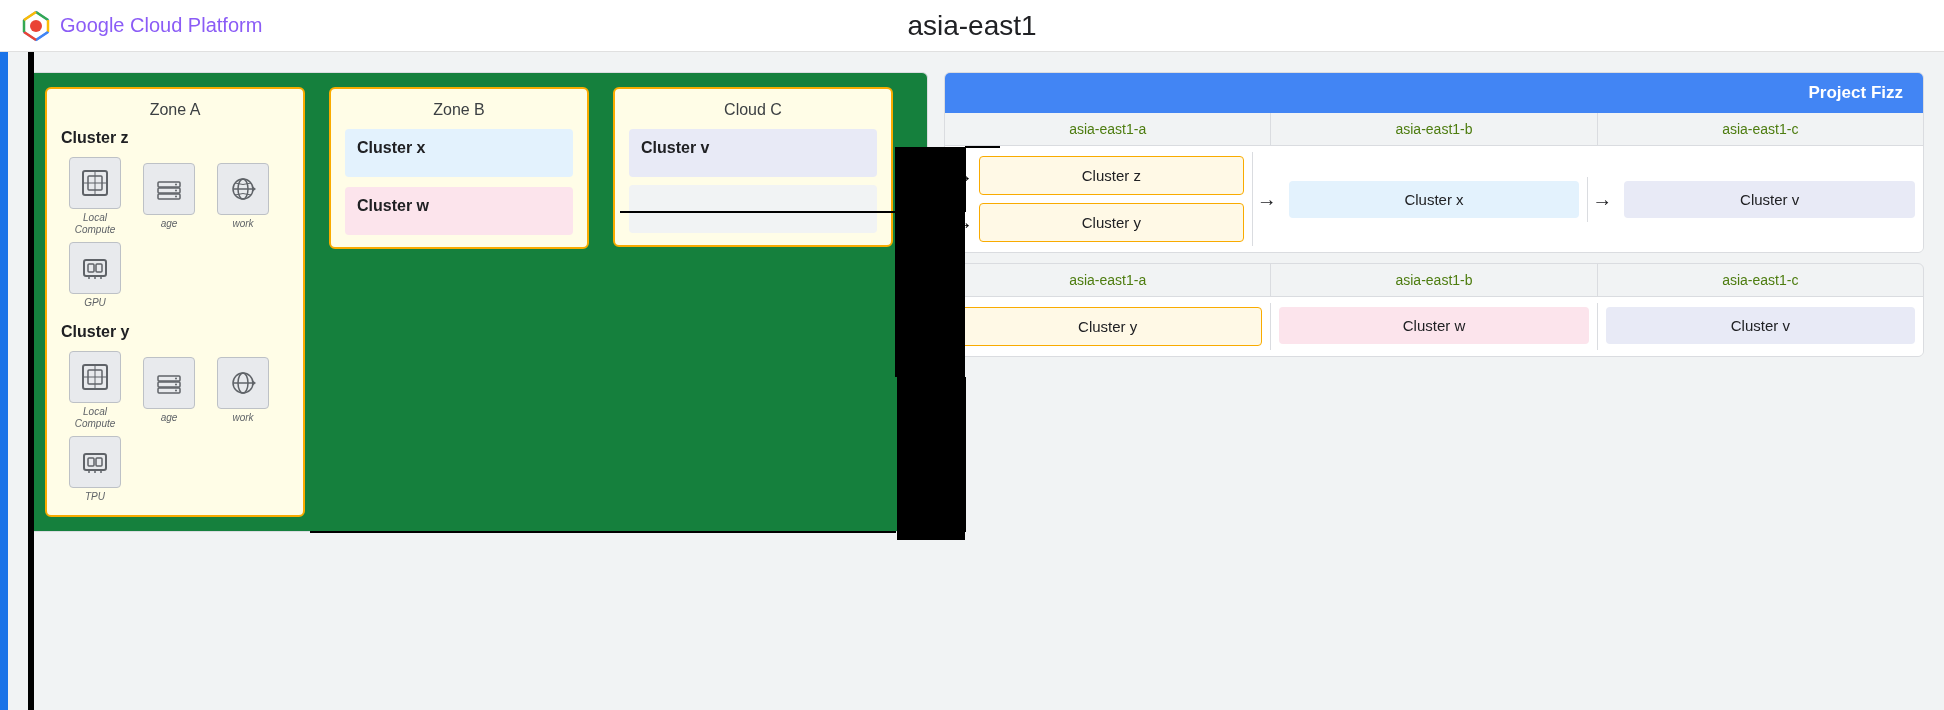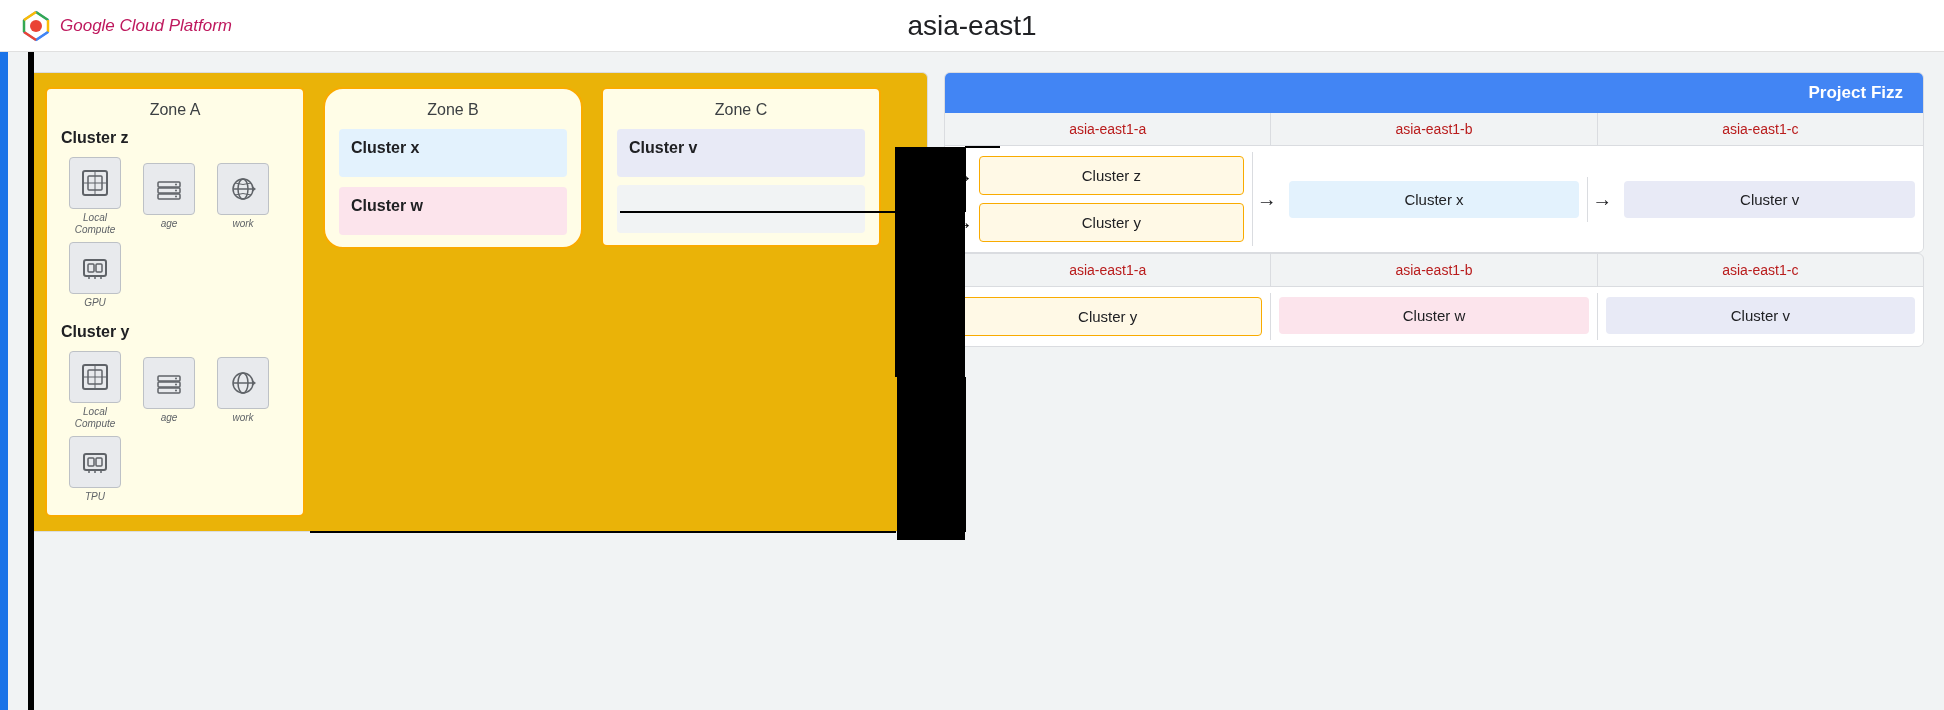--- a/index.html
+++ b/index.html
@@ -27,24 +27,23 @@
       align-items: center;
       gap: 8px;
     }
 
     .gcp-logo-icon {
       width: 32px;
       height: 32px;
     }
 
     .gcp-logo-text {
-      font-size: 17px;
-      color: #be185d;
+      font-size: 20px;
+      color: #8b5cf6;
       font-weight: 400;
-      font-style: italic;
     }
 
     .main-title {
       position: absolute;
       left: 50%;
       transform: translateX(-50%);
       font-size: 28px;
       font-weight: 400;
       color: #202124;
     }
@@ -63,21 +62,20 @@
       padding: 12px 14px;
       background: #fffde7;
     }
 
     .zone-a {
       width: 260px;
     }
 
     .zone-b {
       width: 260px;
-      border-radius: 20px;
     }
 
     .zone-c {
       width: 280px;
     }
 
     .zone-title {
       font-size: 16px;
       font-weight: 400;
       color: #3c4043;
@@ -162,33 +160,34 @@
       height: 658px;
       background: #1a73e8;
     }
 
     
     .projects-panel {
       width: 980px;
       flex-shrink: 0;
       display: flex;
       flex-direction: column;
+      gap: 10px;
     }
 
     .fizz-zones-header {
       display: flex;
       border-bottom: 1.5px solid #dadce0;
     }
 
     .fizz-zone-header-col {
       flex: 1;
       padding: 8px 12px;
       text-align: center;
       font-size: 14px;
-      color: #b91c1c;
+      color: #4d7c0f;
       border-right: 1.5px solid #dadce0;
     }
 
     .fizz-zone-header-col:last-child {
       border-right: none;
     }
 
     .cluster-cell {
       padding: 10px 12px;
       border-radius: 4px;
@@ -222,21 +221,21 @@
     </svg>
     <span class="gcp-logo-text">Google Cloud Platform</span>
   </div>
   <h1 class="main-title">asia-east1</h1>
 </div>
 
 <div class="main-content" style="position:relative; padding-left: 28px;">
 
   <div style="display:flex; flex-direction:column; gap:10px; width:900px; flex-shrink:0; position:relative;">
 
-    <div style="border:1.5px solid #dadce0; border-radius:6px; background:#eab308; padding:14px 16px; display:flex; gap:18px; align-items:flex-start;">
+    <div style="border:1.5px solid #dadce0; border-radius:6px; background:#15803d; padding:14px 16px; display:flex; gap:24px; align-items:flex-start;">
 
       <div class="zone-box zone-a">
         <div class="zone-title">Zone A</div>
 
         <div style="margin-bottom:14px;">
           <div class="cluster-label">Cluster z</div>
           <div class="cluster-icons">
             <div class="icon-box">
               <div class="icon-square">
                 <svg width="30" height="30" viewBox="0 0 30 30">
@@ -351,21 +350,21 @@
         <div style="background:#e3f2fd; border-radius:4px; padding:10px 12px; margin-bottom:10px;">
           <div class="cluster-label">Cluster x</div>
         </div>
 
         <div style="background:#fce4ec; border-radius:4px; padding:10px 12px;">
           <div class="cluster-label">Cluster w</div>
         </div>
       </div>
 
       <div class="zone-box zone-c">
-        <div class="zone-title">Zone C</div>
+        <div class="zone-title">Cloud C</div>
 
         <div style="background:#e8eaf6; border-radius:4px; padding:10px 12px; margin-bottom:8px;">
           <div class="cluster-label">Cluster v</div>
         </div>
         <div style="background:#f1f3f4; border-radius:4px; padding:24px 12px;"></div>
       </div>
 
     </div>
   </div>
 

